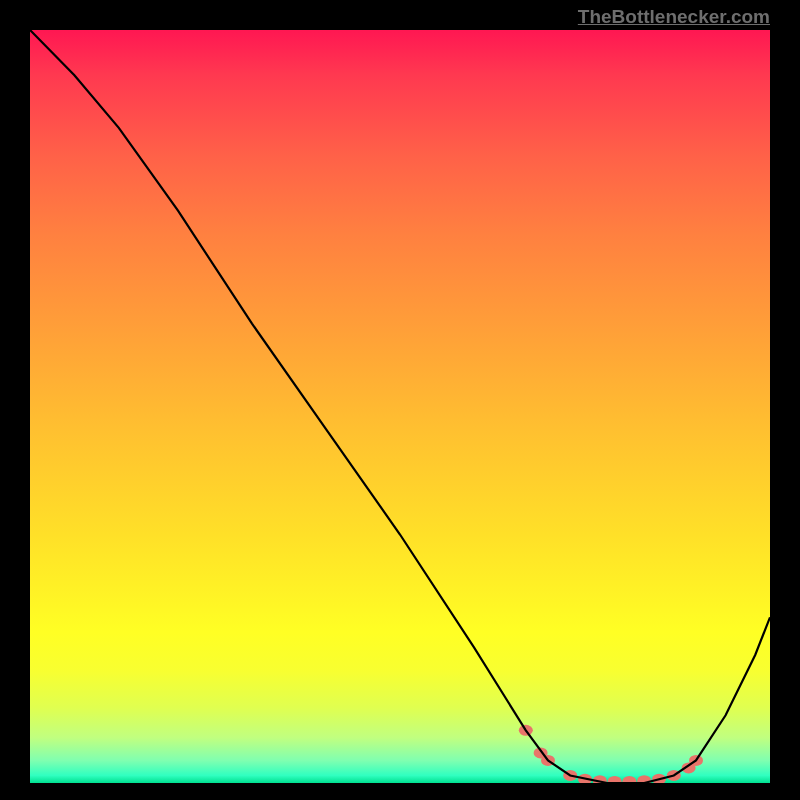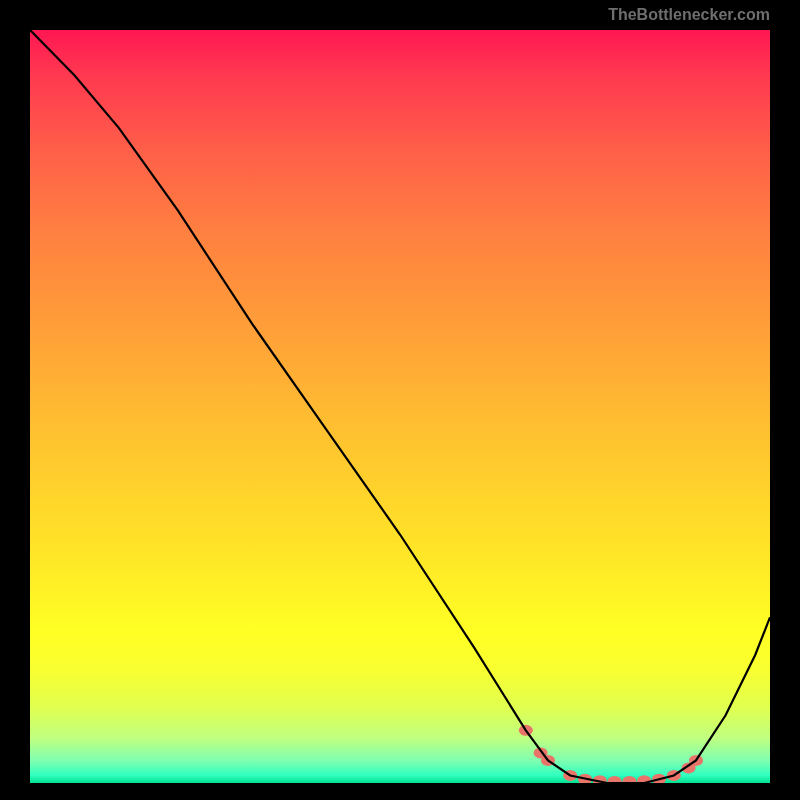--- a/index.html
+++ b/index.html
@@ -37,23 +37,24 @@
       #80ffb0 97%,
       #30ffc0 99%,
       #00e090 100%
     );
   }
   .attribution {
     position: absolute;
     top: 6px;
     right: 30px;
     font-family: Arial, Helvetica, sans-serif;
-    font-size: 16px;
+    font-size: 19px;
     font-weight: bold;
     color: #6e6e6e;
+    text-decoration: underline;
   }
   svg.curve {
     position: absolute;
     left: 0;
     top: 0;
     width: 740px;
     height: 753px;
   }
 </style>
 </head>

